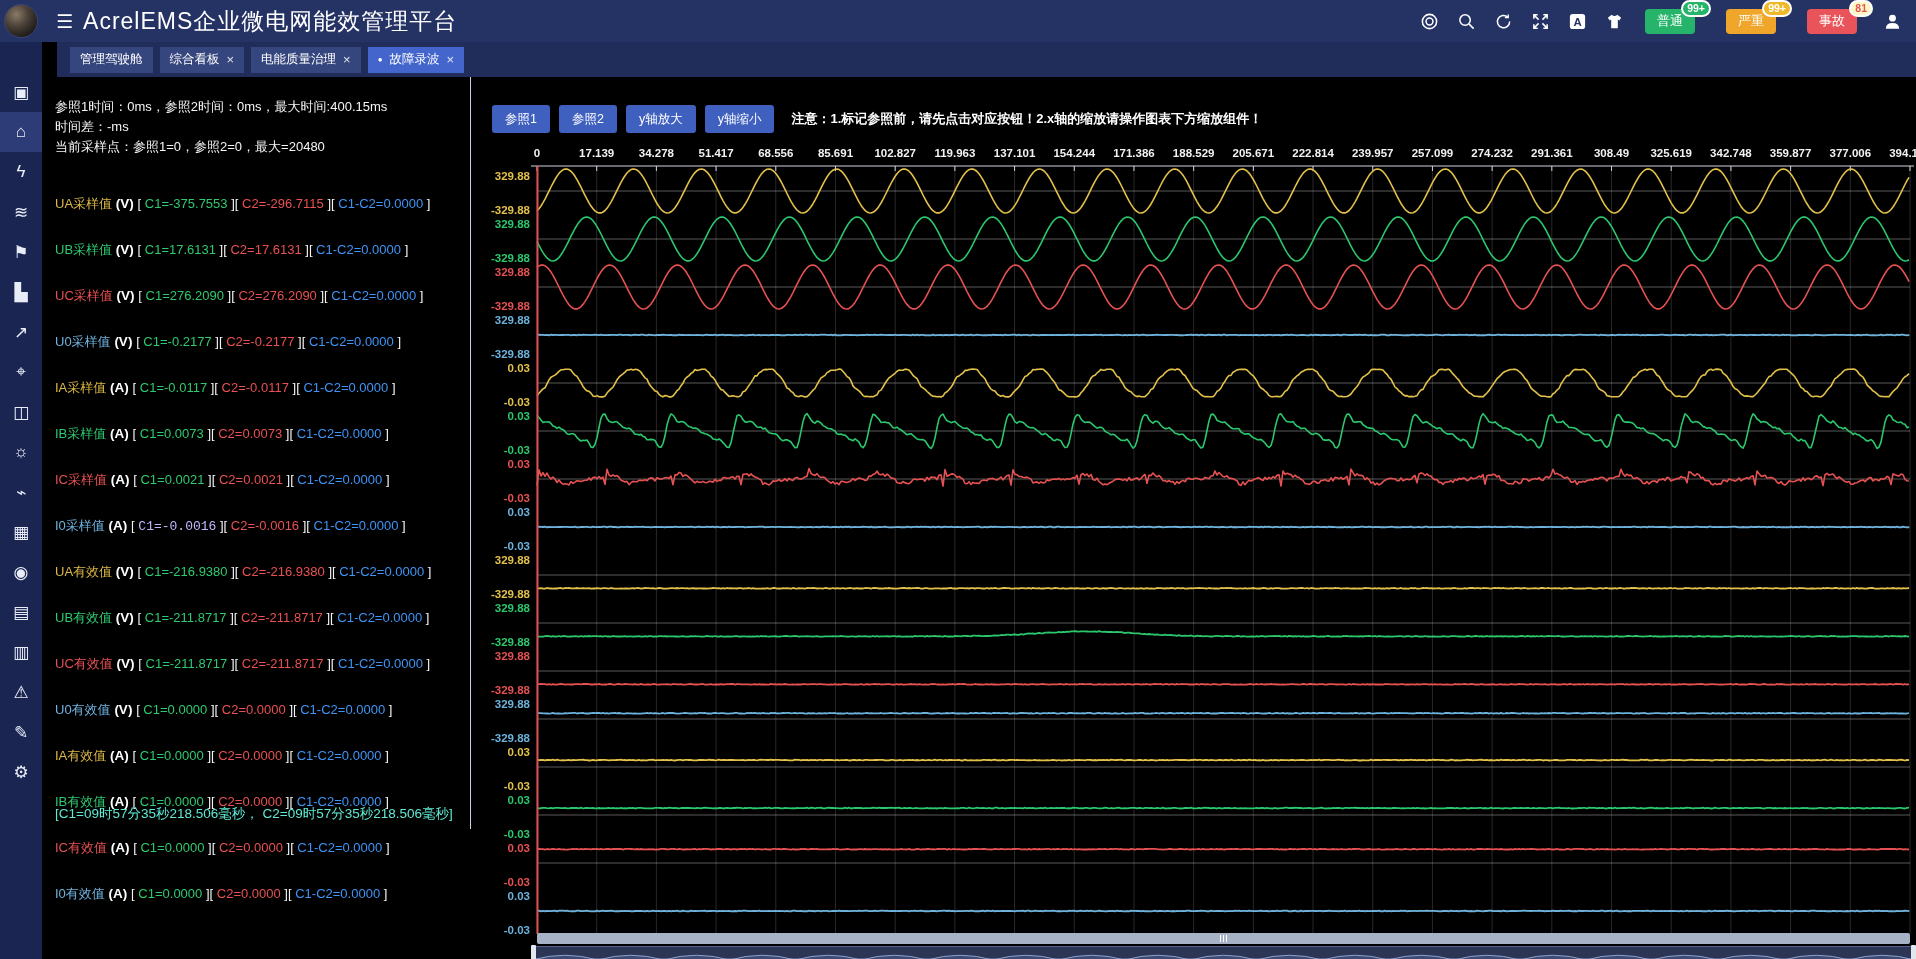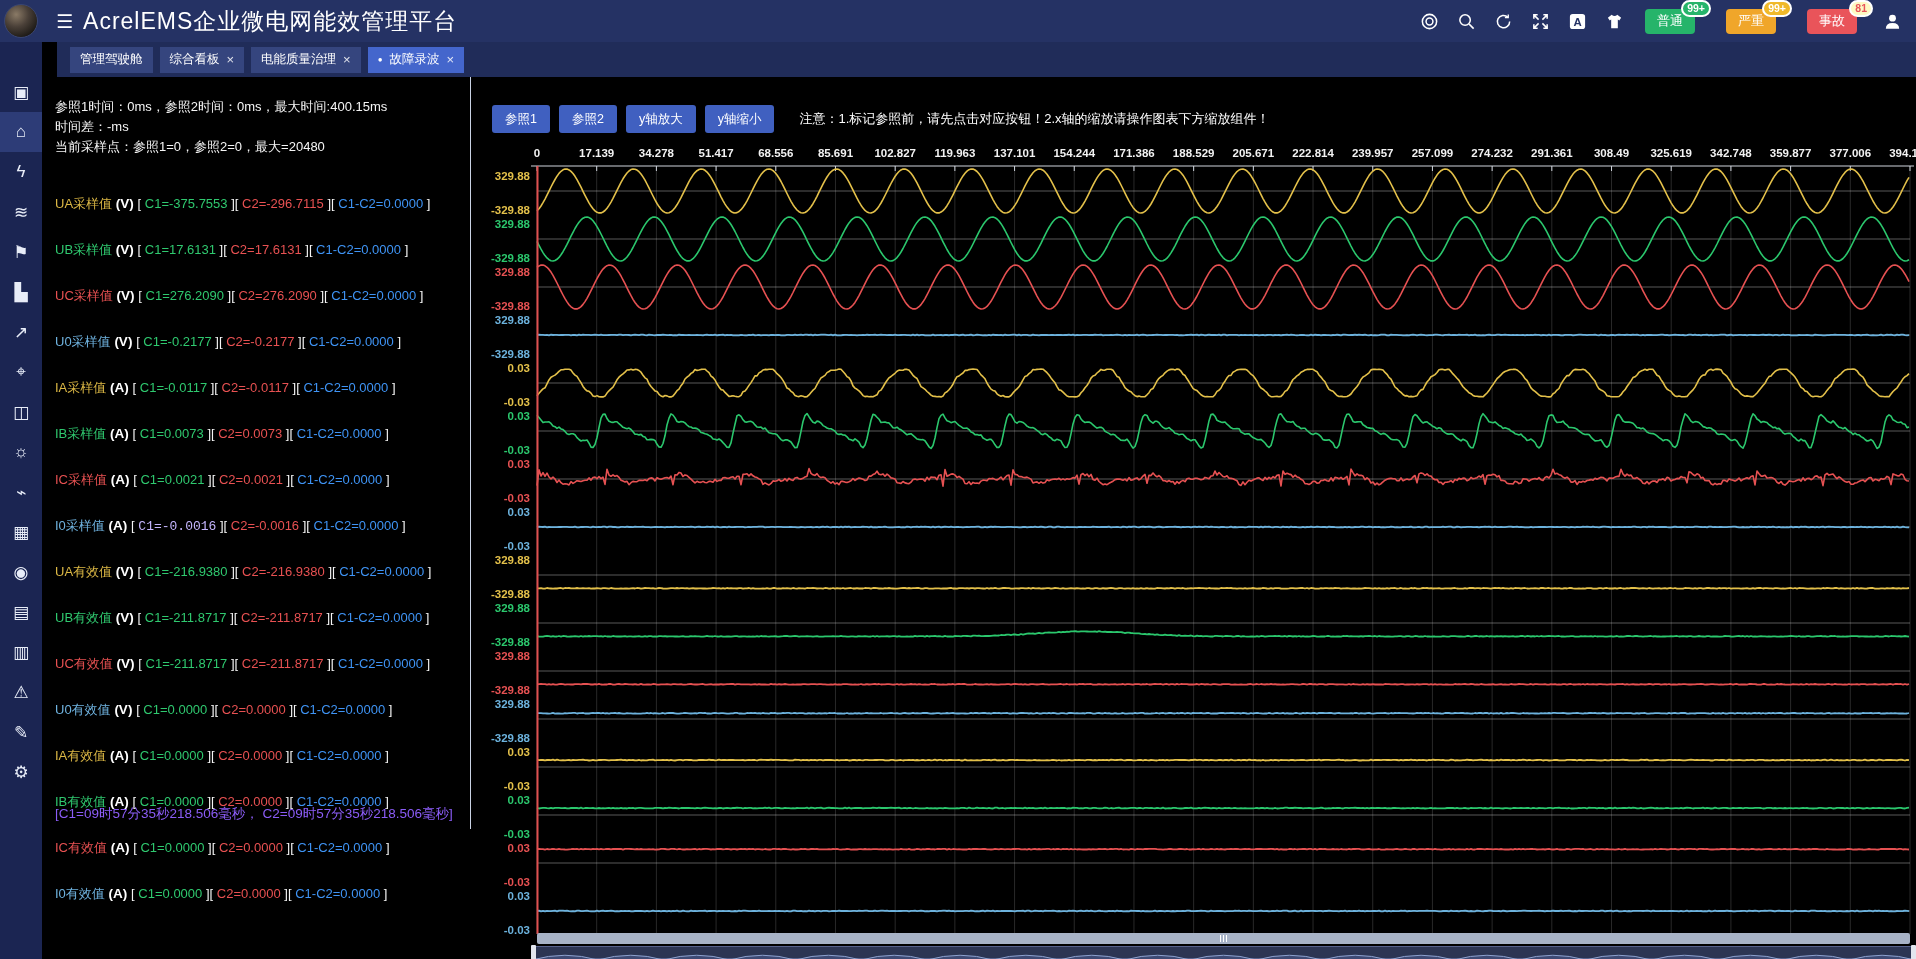--- a/index.html
+++ b/index.html
@@ -39,28 +39,28 @@
   .side-item { width:42px; height:40px; display:flex; align-items:center; justify-content:center;
                color:#e8edf8; font-size:17px; cursor:pointer; }
   .side-item.active { background:#2d3c77; }
 
   
   .left-panel { position:absolute; top:77px; left:42px; width:429px; height:752px; background:#000;
                 border-right:1px solid #c9d2e4; z-index:3; }
   .panel-summary { position:absolute; top:20px; left:13px; color:#f5f5f5; font-size:13px; line-height:20px; white-space:nowrap; }
   .mrow { position:absolute; left:13px; font-size:13px; white-space:nowrap; color:#f5f5f5; }
   .mrow .u { font-weight:bold; font-size:13.5px; color:#fff; }
-  .panel-footer { position:absolute; bottom:6px; left:13px; color:#8b5cf6; font-size:13.5px; white-space:nowrap; }
+  .panel-footer { position:absolute; bottom:6px; left:13px; color:#5eead4; font-size:13.5px; white-space:nowrap; }
 
   
   .chart-area { position:absolute; top:77px; left:471px; width:1445px; height:882px; background:#000; }
   .chart-toolbar { position:absolute; top:28px; left:21px; height:28px; display:flex; align-items:center; gap:9px; }
   .tbtn { height:28px; padding:0 13px; background:#4060c0; border:none; border-radius:3px;
           color:#fff; font-size:12.5px; cursor:pointer; font-family:inherit; }
-  .chart-note { color:#fff; font-size:13px; font-weight:normal; margin-left:16px; white-space:nowrap; }
+  .chart-note { color:#fff; font-size:13px; font-weight:bold; margin-left:8px; white-space:nowrap; }
   #plot-svg { position:absolute; top:63px; left:0; }
 
   .hscrollbar { position:absolute; top:856px; left:66px; width:1373px; height:11px; background:#a7b2c6;
                 border-radius:2px; cursor:pointer; display:flex; align-items:center; justify-content:center; }
   .grip { width:1px; height:7px; background:#fff; box-shadow:3px 0 #fff,-3px 0 #fff; }
   .navigator { position:absolute; top:869px; left:60px; width:1385px; height:13px; background:#2c3553;
                border:1px solid #56618c; cursor:pointer; }
   .nav-handle { position:absolute; width:5px; top:-2px; bottom:-2px; background:#e2e6ee; border-radius:1px; }
 </style>
 </head>

